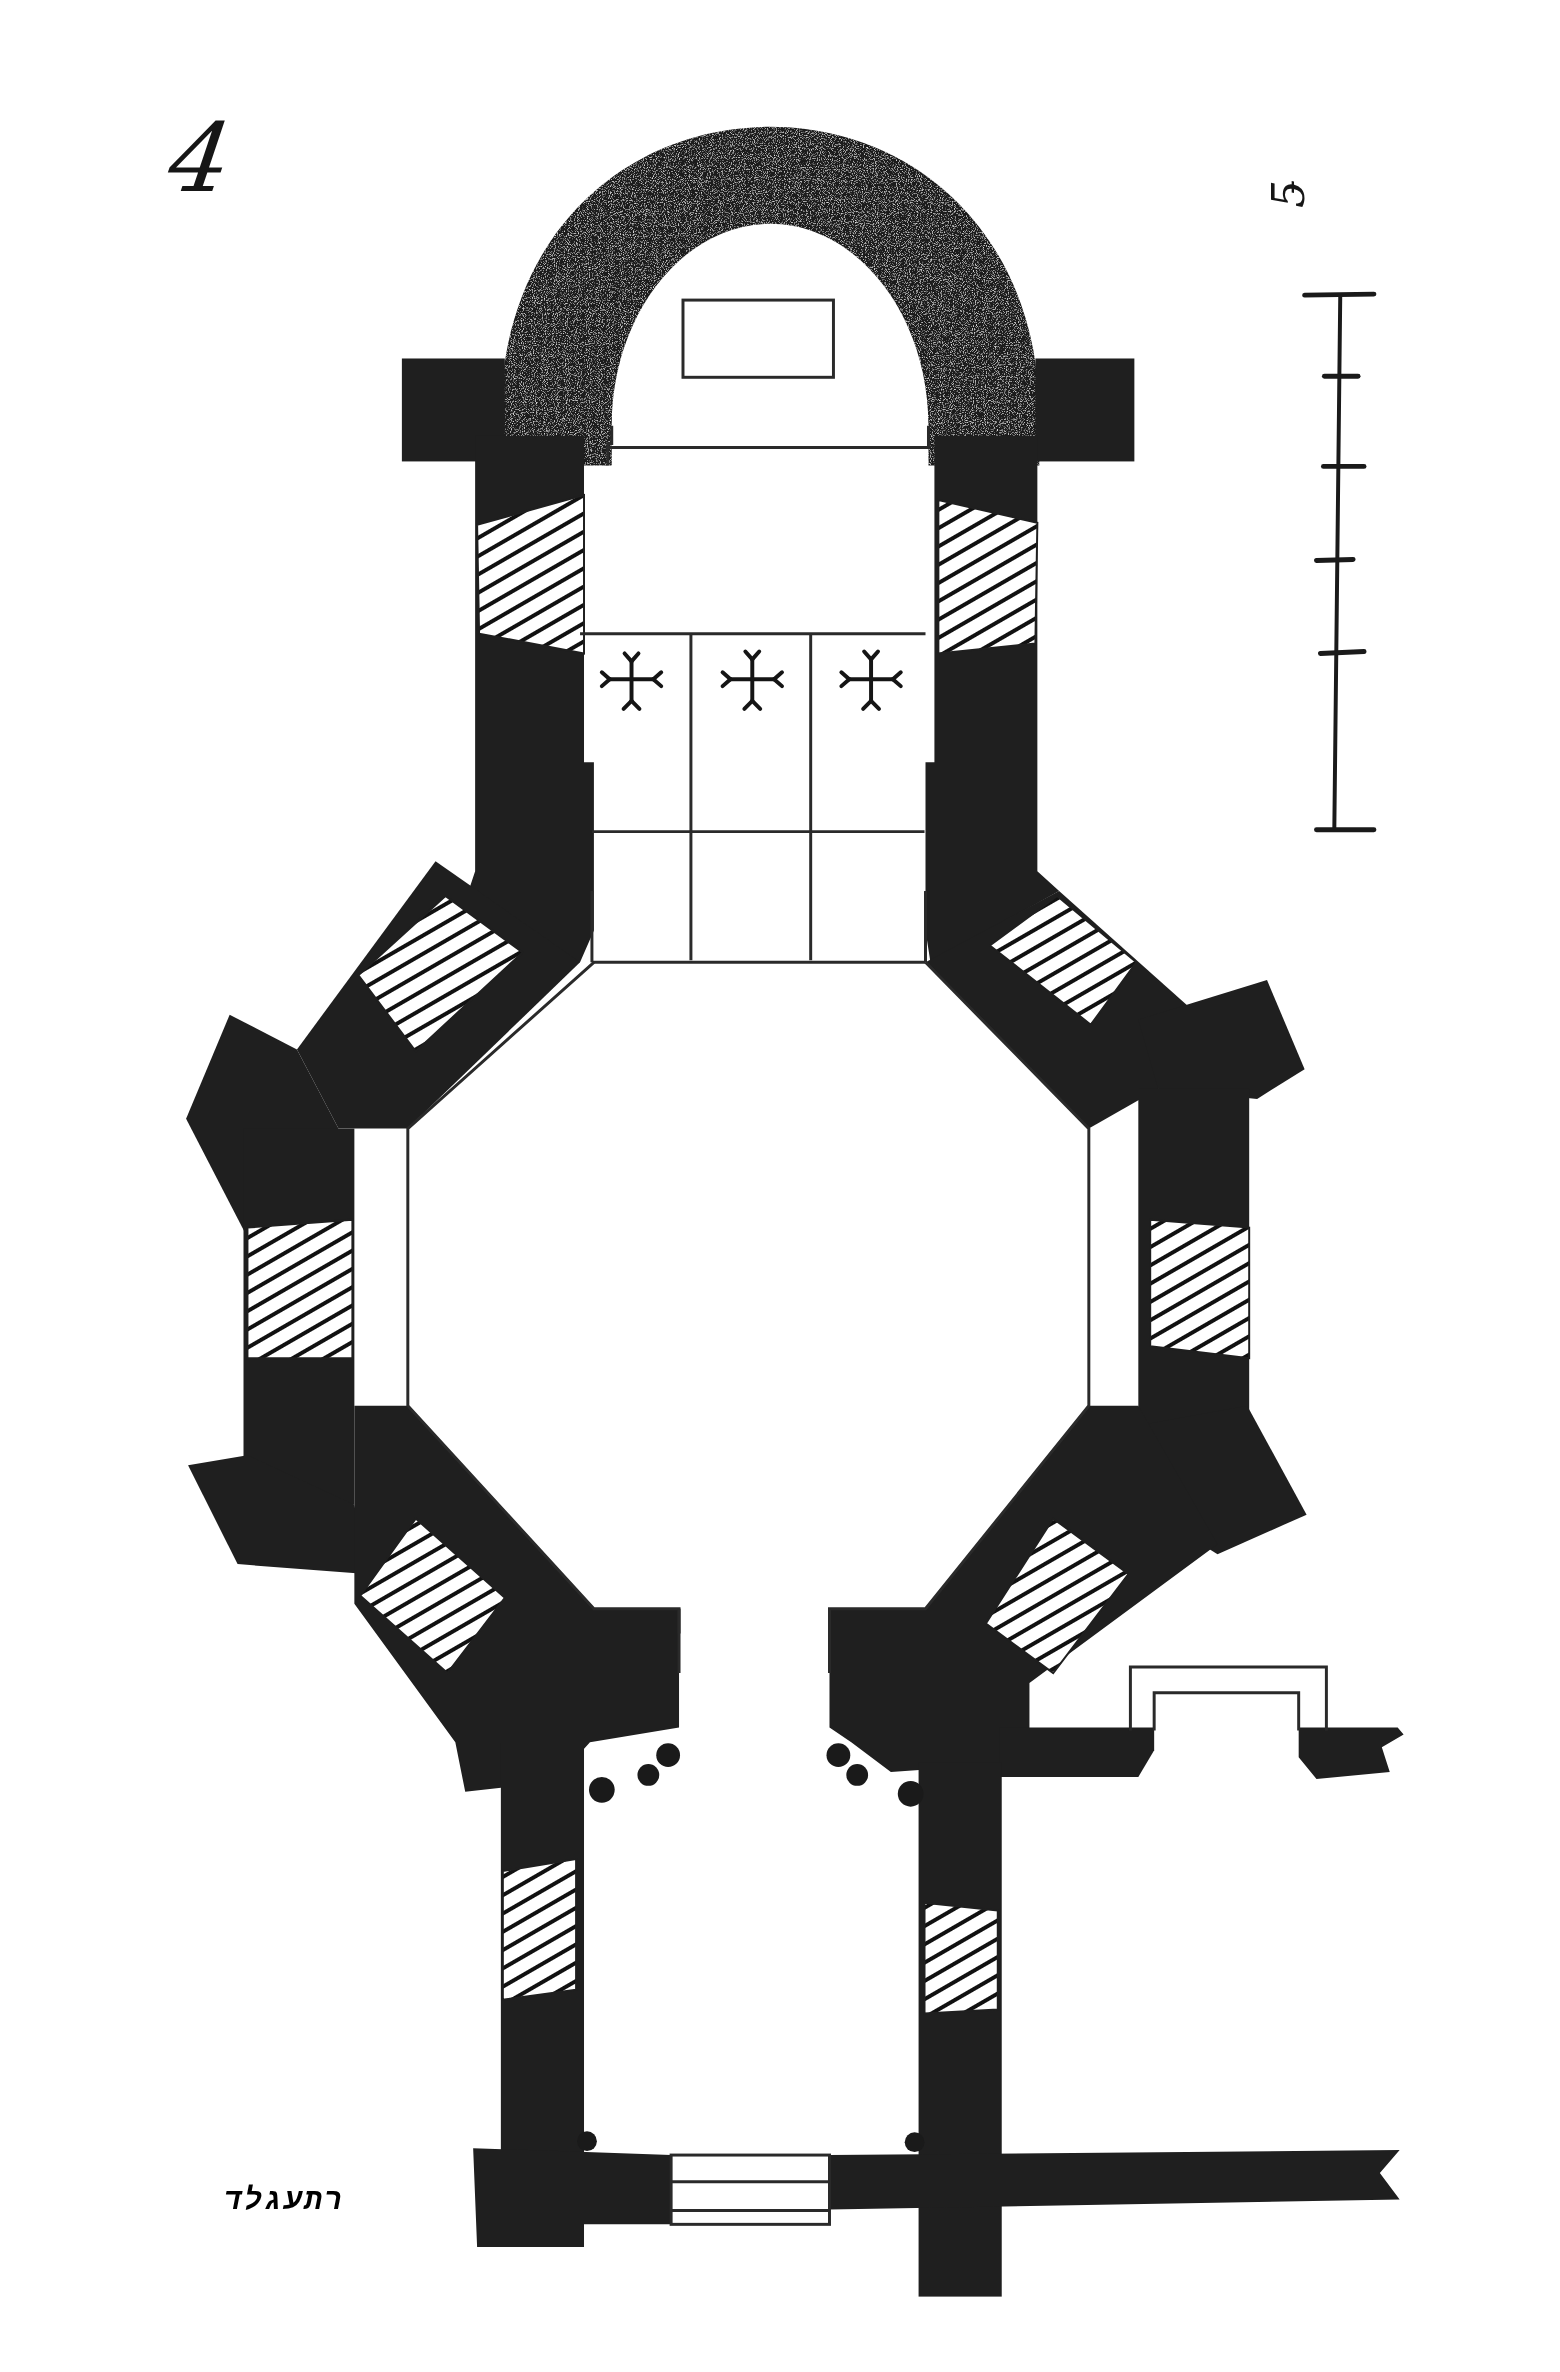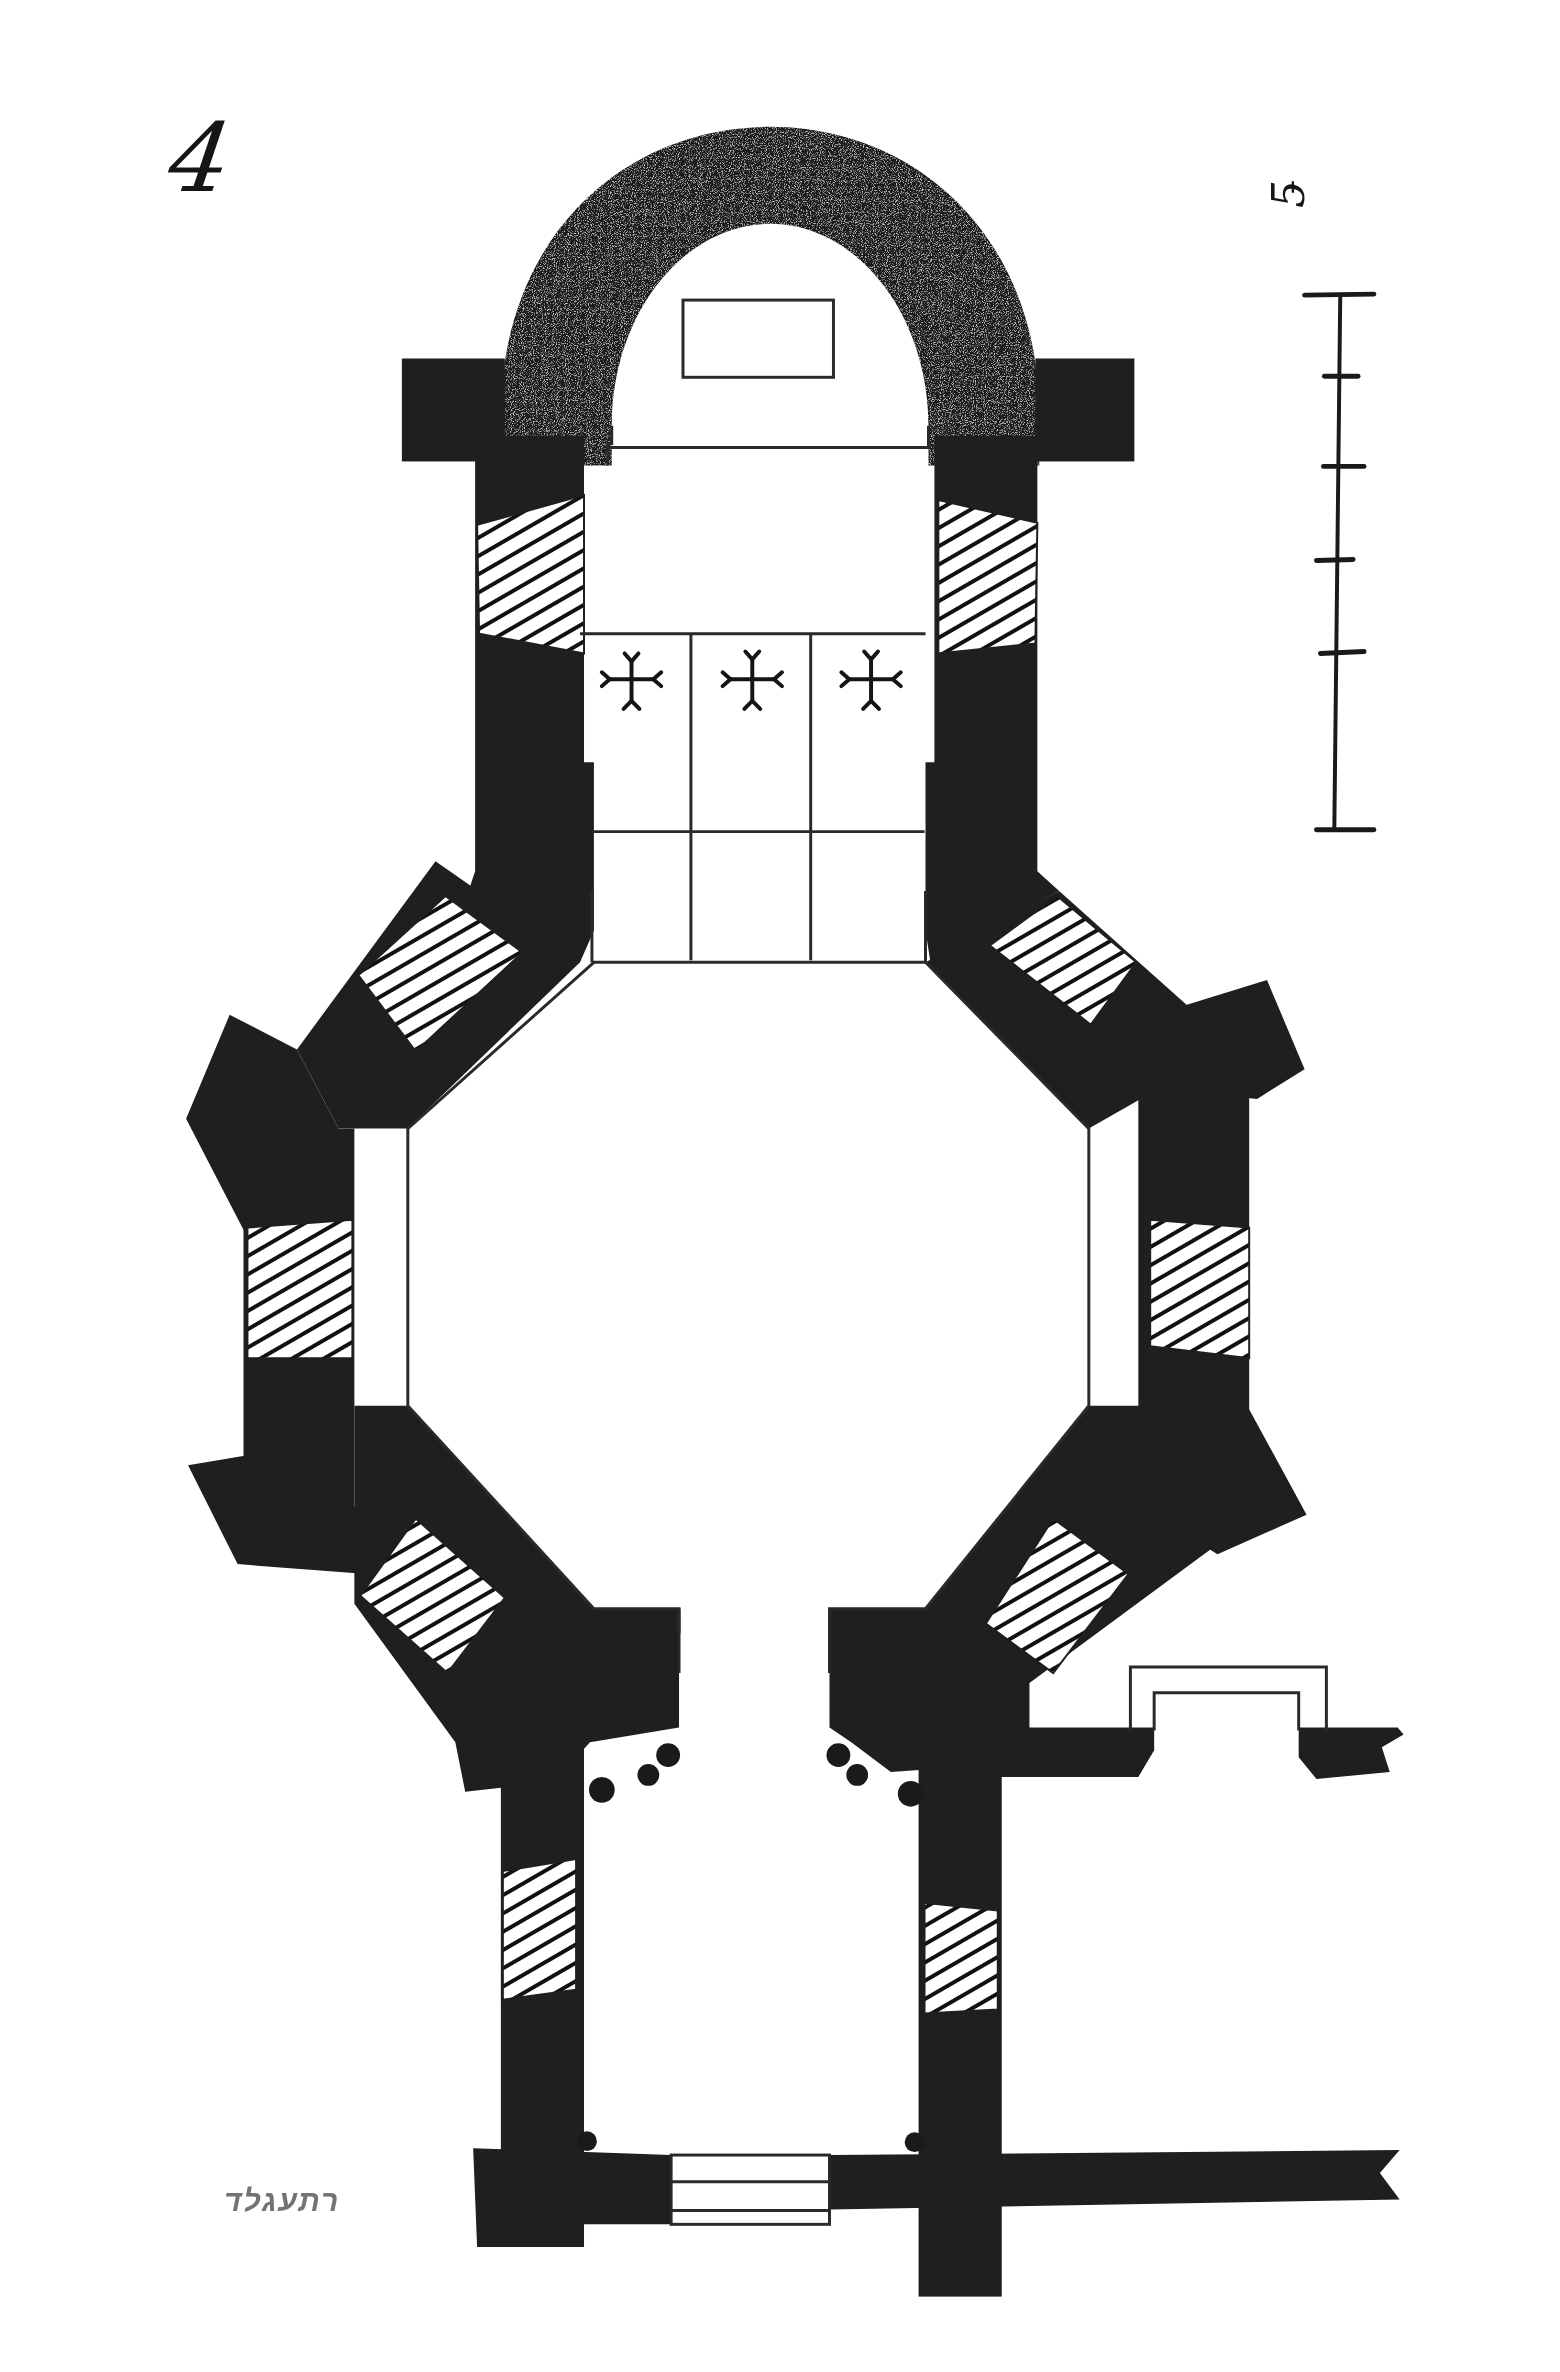--- a/index.html
+++ b/index.html
@@ -10,22 +10,22 @@
     font-family: "DejaVu Serif", serif; font-size: 95px; font-style: italic;
     color: #161616; line-height: 1; transform: skewX(-8deg);
   }
   .scale-label {
     position: absolute; left: 1267px; top: 208px;
     font-family: "DejaVu Serif", serif; font-size: 44px; font-style: italic;
     color: #161616; line-height: 1; transform: rotate(-90deg); transform-origin: left top;
   }
   .caption {
     position: absolute; left: 224px; top: 2186px;
-    font-family: Liberation Sans, sans-serif; font-size: 30px; font-weight: bold; font-style: italic;
-    color: #737373; letter-spacing: 2px; line-height: 1;
+    font-family: Liberation Mono, monospace; font-size: 30px; font-weight: bold; font-style: italic;
+    color: #000000; letter-spacing: 2px; line-height: 1;
   }
   svg { position: absolute; left: 0; top: 0; }
 </style>
 </head>
 <body>
 
 <div class="canvas">
 
   <div class="plate-number">4</div>
   <div class="caption">רתעגלד</div>

